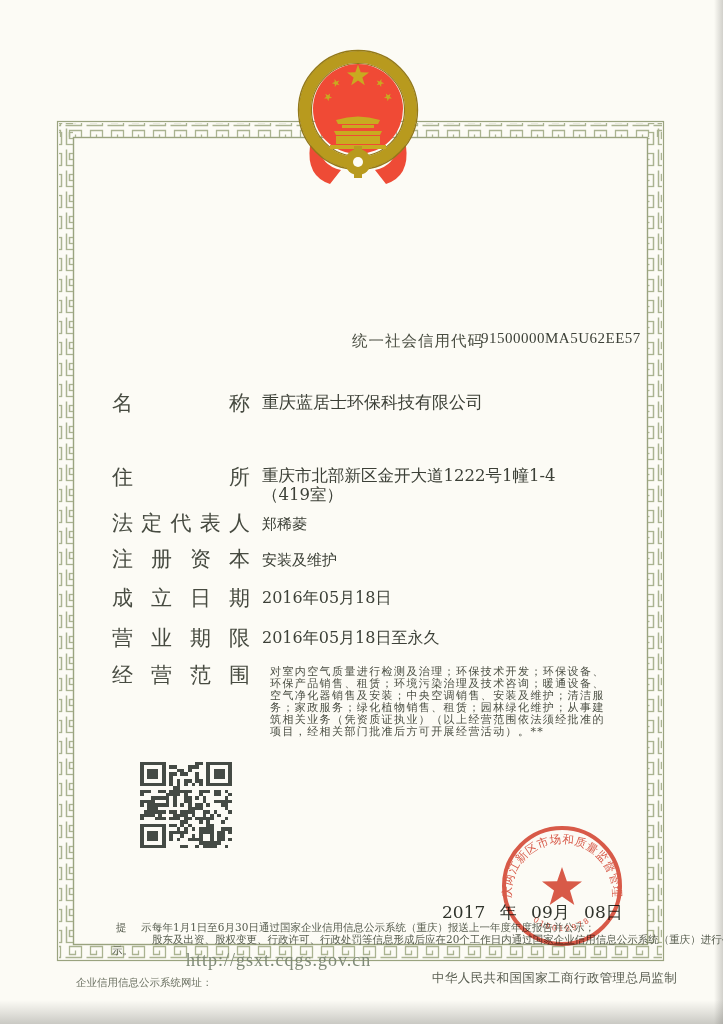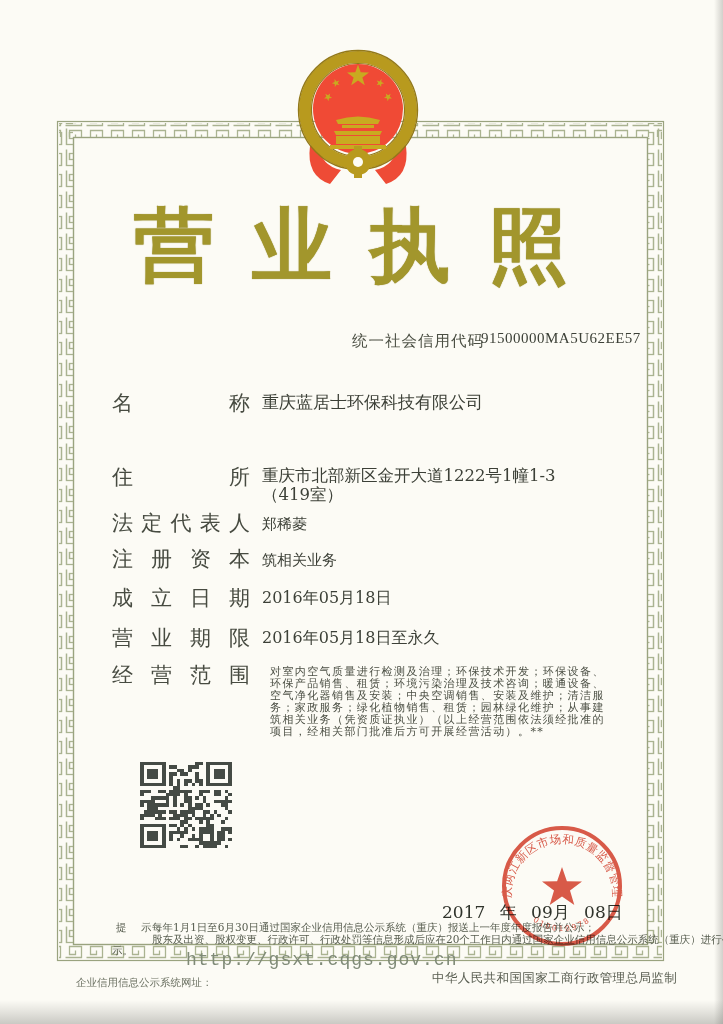--- a/index.html
+++ b/index.html
@@ -51,21 +51,21 @@
     position:absolute;left:442px;top:901px;z-index:2;
     font-size:17px;word-spacing:9px;color:#2f332b;
   }
   .seal{position:absolute;left:498px;top:822px;width:128px;height:128px;z-index:4;mix-blend-mode:multiply;}
   .hint-label{position:absolute;left:116px;top:921px;font-size:10.5px;color:#565c4e;z-index:2;letter-spacing:2px;}
   .hint-l1{position:absolute;left:152px;top:921px;font-size:10.5px;color:#565c4e;z-index:2;white-space:nowrap;}
   .hint-l2{position:absolute;left:152px;top:933px;font-size:10.5px;color:#565c4e;z-index:2;white-space:nowrap;}
   .hint-l3{position:absolute;left:112px;top:944px;font-size:10.5px;color:#565c4e;z-index:2;}
   .site-url{
     position:absolute;left:186px;top:950px;z-index:2;
-    font-family:Liberation Mono, monospace;
+    font-family:Liberation Serif, serif;
     font-size:18px;letter-spacing:1px;color:#7f8a77;
   }
   .url-label{position:absolute;left:76px;top:976px;font-size:10.5px;color:#6b7162;z-index:2;}
   .issuer{position:absolute;left:432px;top:970px;font-size:12.5px;letter-spacing:.4px;color:#585d50;z-index:2;}
   .edge-right{position:absolute;right:0;top:0;width:9px;height:100%;z-index:6;
     background:linear-gradient(to right,rgba(0,0,0,0),rgba(110,110,105,.30));}
   .edge-bottom{position:absolute;left:0;bottom:0;width:100%;height:24px;z-index:6;
     background:linear-gradient(to bottom,rgba(0,0,0,0),rgba(130,130,125,.22) 55%,rgba(120,120,115,.38));}
 </style>
 </head>
@@ -115,43 +115,42 @@
     <g fill="#b89a1e">
       <circle cx="62" cy="124" r="13"></circle>
       <rect x="58" y="108" width="8" height="6"></rect>
         <rect x="58" y="134" width="8" height="6"></rect>
       <rect x="46" y="120" width="6" height="8"></rect>
         <rect x="72" y="120" width="6" height="8"></rect>
     </g>
     <circle cx="62" cy="124" r="5" fill="#fdfcf4"></circle>
   </svg>
 
-  <h1 class="title">营业执照</h1>
 
   <div class="code-row">
     <span class="code-label">统一社会信用代码</span>
     <span class="code-value">91500000MA5U62EE57</span>
   </div>
 
   <div class="row row-name" style="top:391px">
     <span class="lab">名称</span>
     <span class="val">重庆蓝居士环保科技有限公司</span>
   </div>
   <div class="row" style="top:465px">
     <span class="lab">住所</span>
-    <span class="val">重庆市北部新区金开大道1222号1幢1-3
+    <span class="val">重庆市北部新区金开大道1222号1幢1-4
 （419室）</span>
   </div>
   <div class="row row-legal" style="top:511px">
     <span class="lab">法定代表人</span>
     <span class="val">郑稀菱</span>
   </div>
   <div class="row row-capital" style="top:547px">
     <span class="lab">注册资本</span>
-    <span class="val">筑相关业务</span>
+    <span class="val">安装及维护</span>
   </div>
   <div class="row row-establish" style="top:586px">
     <span class="lab">成立日期</span>
     <span class="val">2016年05月18日</span>
   </div>
   <div class="row row-period" style="top:626px">
     <span class="lab">营业期限</span>
     <span class="val">2016年05月18日至永久</span>
   </div>
   <div class="row row-scope" style="top:663px">

